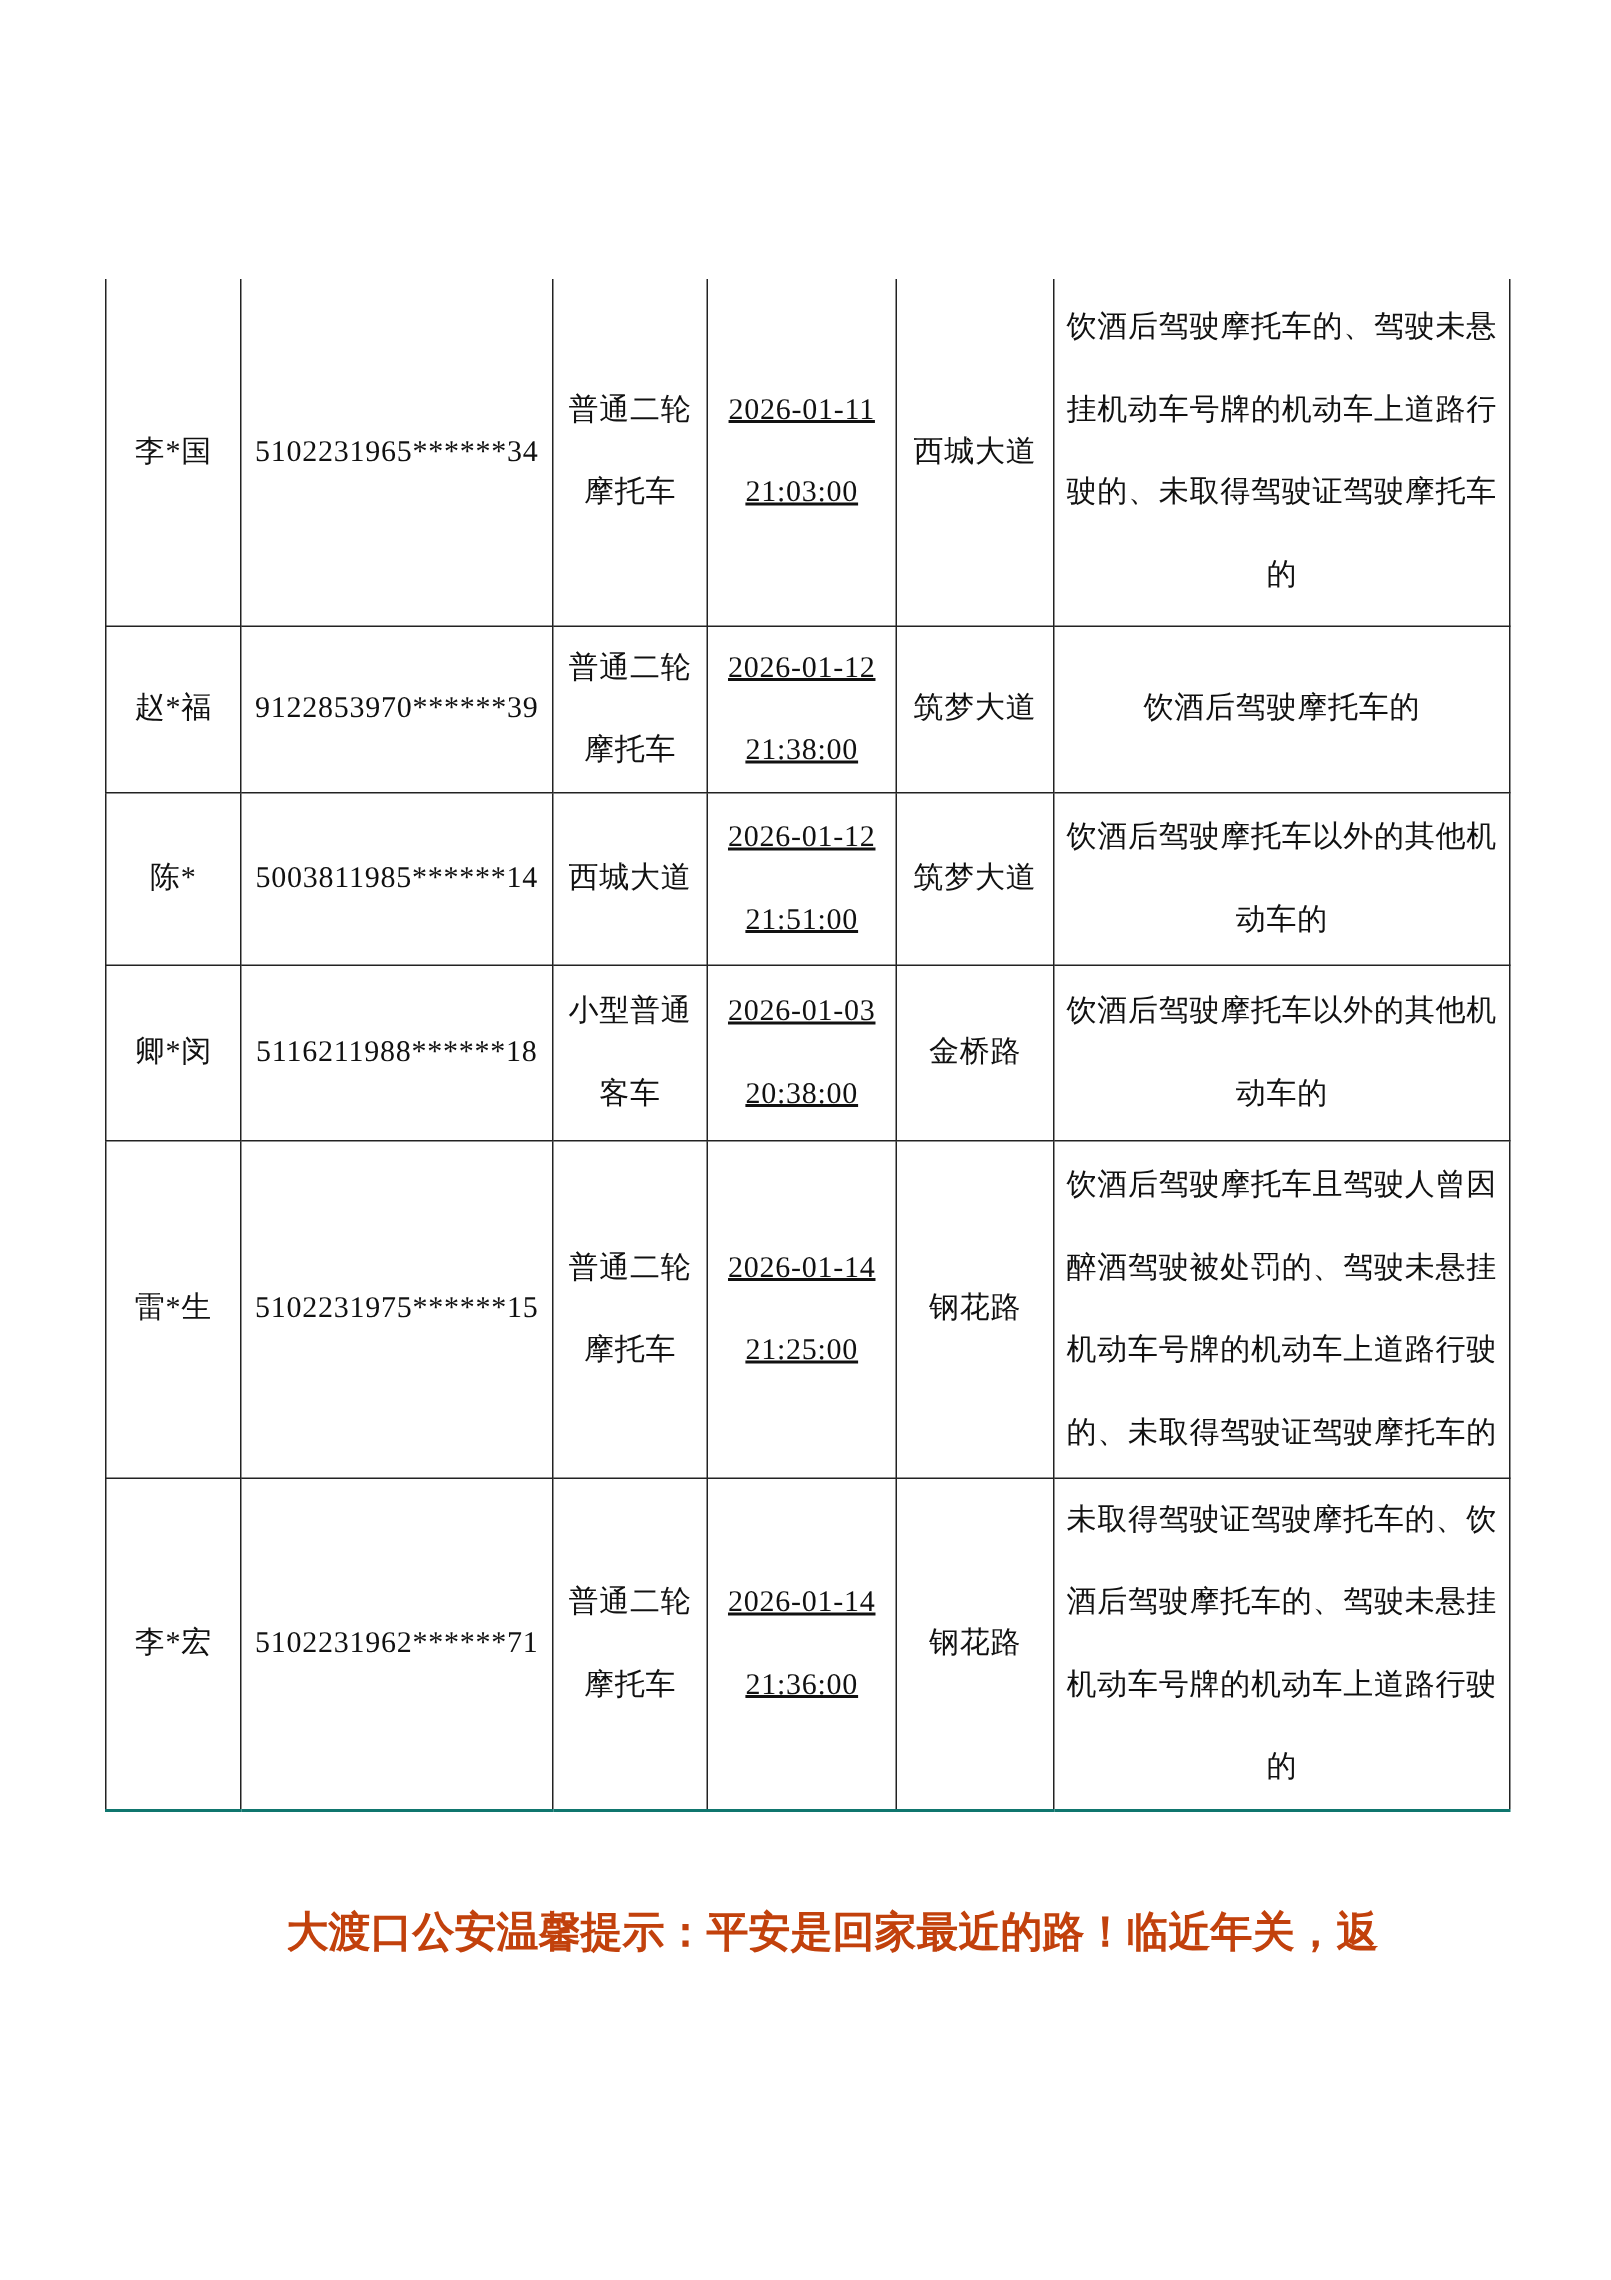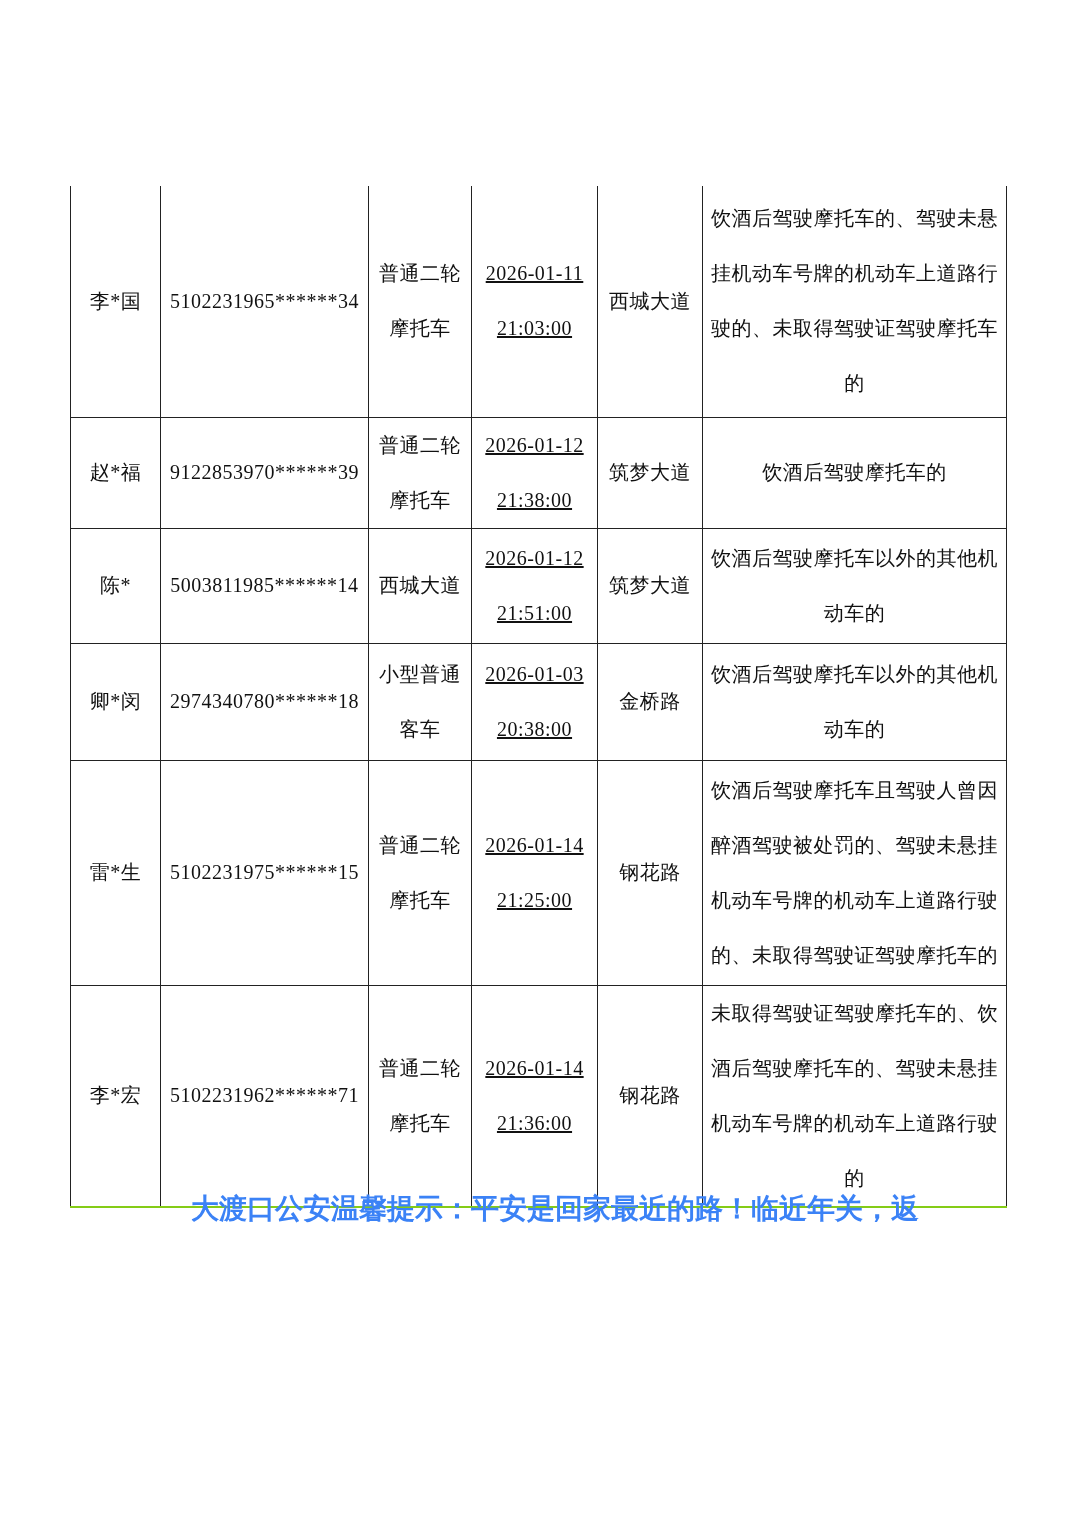--- a/index.html
+++ b/index.html
@@ -28,21 +28,21 @@
     vertical-align: middle;
     text-align: center;
     font-size: 20px;
     line-height: 55px;
     padding: 0 2px;
     letter-spacing: 0.5px;
     word-break: break-all;
   }
   
   table.violation-table tr:first-child td { border-top: none; }
-  table.violation-table tr:last-child td { border-bottom: 2px solid #84cc16; }
+  table.violation-table tr:last-child td { border-bottom: 2px solid #0f766e; }
 
   table.violation-table tr:nth-child(1) { height: 231px; }
   table.violation-table tr:nth-child(2) { height: 111px; }
   table.violation-table tr:nth-child(3) { height: 115px; }
   table.violation-table tr:nth-child(4) { height: 117px; }
   table.violation-table tr:nth-child(5) { height: 225px; }
   table.violation-table tr:nth-child(6) { height: 222px; }
 
   col.c-name     { width: 90px; }
   col.c-id       { width: 208px; }
@@ -56,26 +56,26 @@
     padding: 0 10px;
     letter-spacing: 0;
     margin-left: 40px;
   }
   td.cell-datetime { letter-spacing: 0; text-decoration: underline; }
   .dt-line { line-height: 55px; }
 
   .footer-notice {
     position: absolute;
     left: 135px;
-    top: 1184px;
+    top: 1264px;
     width: 806px;
     font-size: 28px;
     line-height: 50px;
     font-weight: bold;
-    color: #3b82f6;
+    color: #c2410c;
   }
   .footer-line { white-space: nowrap; }
   .footer-line.indent { text-indent: 2em; }
 </style>
 </head>
 <body>
 
 <table class="violation-table">
   <colgroup>
     <col class="c-name">
@@ -114,21 +114,21 @@
       <td>西城大道</td>
       <td class="cell-datetime">
         <div class="dt-line">2026-01-12</div>
         <div class="dt-line">21:51:00</div>
       </td>
       <td>筑梦大道</td>
       <td class="cell-violation">饮酒后驾驶摩托车以外的其他机动车的</td>
     </tr>
     <tr>
       <td>卿*闵</td>
-      <td>2974340780******18</td>
+      <td>5116211988******18</td>
       <td>小型普通客车</td>
       <td class="cell-datetime">
         <div class="dt-line">2026-01-03</div>
         <div class="dt-line">20:38:00</div>
       </td>
       <td>金桥路</td>
       <td class="cell-violation">饮酒后驾驶摩托车以外的其他机动车的</td>
     </tr>
     <tr>
       <td>雷*生</td>

